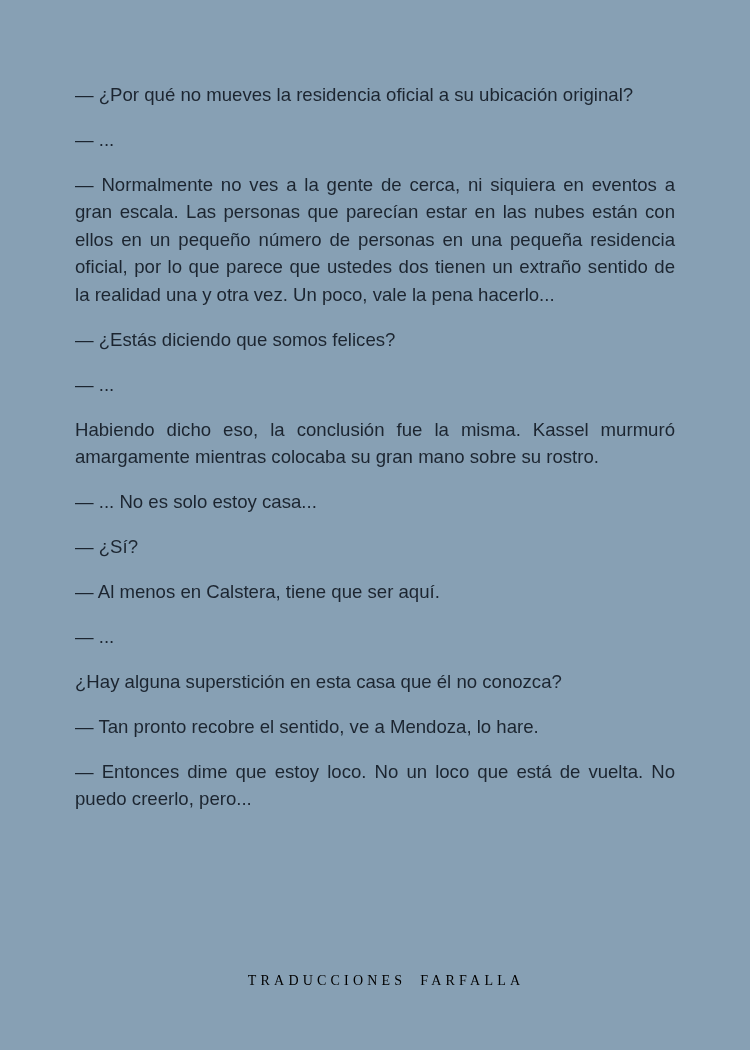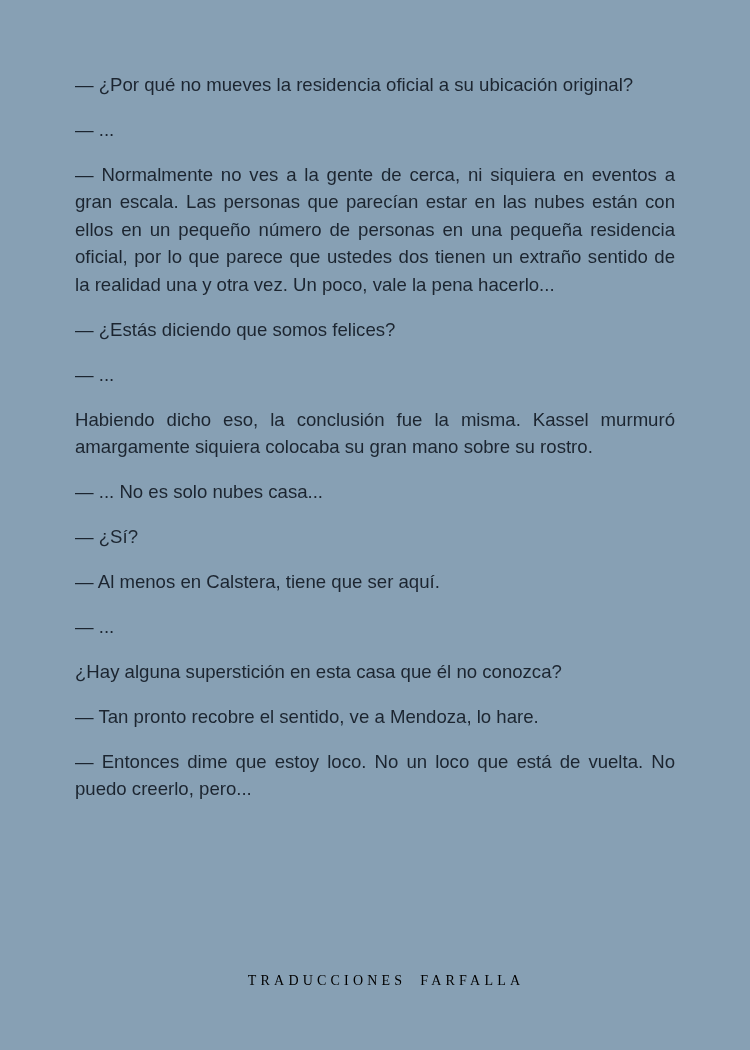--- a/index.html
+++ b/index.html
@@ -9,21 +9,21 @@
     body {
       width: 750px;
       height: 1050px;
       background: #87a0b4;
       overflow: hidden;
       position: relative;
     }
     .page {
       position: absolute;
       left: 75px;
-      top: 71px;
+      top: 81px;
       width: 600px;
       font-family: "Liberation Sans", sans-serif;
       font-size: 18.6px;
       line-height: 27.4px;
       color: #1c2530;
       text-align: justify;
     }
     .page p {
       margin: 0 0 17.6px 0;
     }
@@ -45,22 +45,22 @@
   </style>
 </head>
 <body>
 
 <div class="page">
   <p>— ¿Por qué no mueves la residencia oficial a su ubicación original?</p>
   <p>— ...</p>
   <p>— Normalmente no ves a la gente de cerca, ni siquiera en eventos a gran escala. Las personas que parecían estar en las nubes están con ellos en un pequeño número de personas en una pequeña residencia oficial, por lo que parece que ustedes dos tienen un extraño sentido de la realidad una y otra vez. Un poco, vale la pena hacerlo...</p>
   <p>— ¿Estás diciendo que somos felices?</p>
   <p>— ...</p>
-  <p>Habiendo dicho eso, la conclusión fue la misma. Kassel murmuró amargamente siquiera colocaba su gran mano sobre su rostro.</p>
-  <p>— ... No es solo nubes casa...</p>
+  <p>Habiendo dicho eso, la conclusión fue la misma. Kassel murmuró amargamente mientras colocaba su gran mano sobre su rostro.</p>
+  <p>— ... No es solo estoy casa...</p>
   <p>— ¿Sí?</p>
   <p>— Al menos en Calstera, tiene que ser aquí.</p>
   <p>— ...</p>
   <p>¿Hay alguna superstición en esta casa que él no conozca?</p>
   <p>— Tan pronto recobre el sentido, ve a Mendoza, lo hare.</p>
   <p>— Entonces dime que estoy loco. No un loco que está de vuelta. No puedo creerlo, pero...</p>
 </div>
 
 <div class="footer">
   <span>TRADUCCIONES</span><span>FARFALLA</span>

